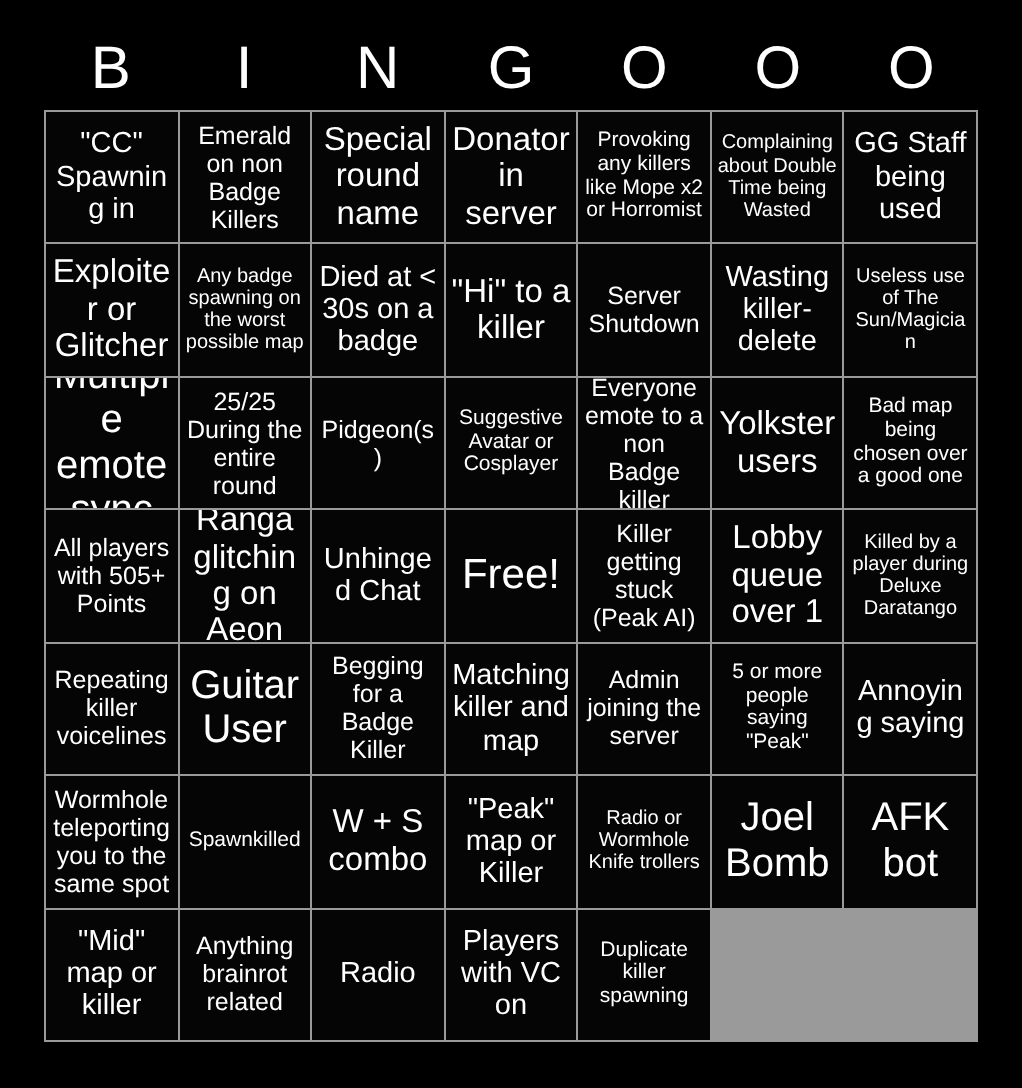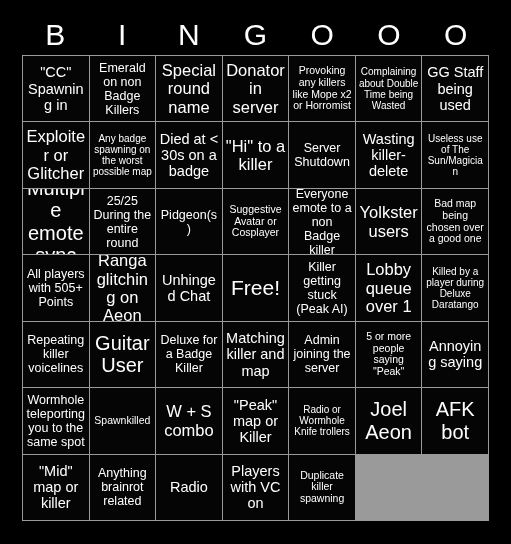--- a/index.html
+++ b/index.html
@@ -186,21 +186,21 @@
       <div class="cell">
         <span class="cell-text fs-xxs">Killed by a player during Deluxe Daratango</span>
       </div>
       <div class="cell">
         <span class="cell-text fs-sm">Repeating killer voicelines</span>
       </div>
       <div class="cell">
         <span class="cell-text fs-xl">Guitar User</span>
       </div>
       <div class="cell">
-        <span class="cell-text fs-sm">Deluxe for a Badge Killer</span>
+        <span class="cell-text fs-sm">Begging for a Badge Killer</span>
       </div>
       <div class="cell">
         <span class="cell-text fs-md">Matching killer and map</span>
       </div>
       <div class="cell">
         <span class="cell-text fs-sm">Admin joining the server</span>
       </div>
       <div class="cell">
         <span class="cell-text fs-xs">5 or more people saying "Peak"</span>
       </div>
@@ -216,21 +216,21 @@
       <div class="cell">
         <span class="cell-text fs-lg">W + S combo</span>
       </div>
       <div class="cell">
         <span class="cell-text fs-md">"Peak" map or Killer</span>
       </div>
       <div class="cell">
         <span class="cell-text fs-xxs">Radio or Wormhole Knife trollers</span>
       </div>
       <div class="cell">
-        <span class="cell-text fs-xl">Joel Aeon</span>
+        <span class="cell-text fs-xl">Joel Bomb</span>
       </div>
       <div class="cell">
         <span class="cell-text fs-xl">AFK bot</span>
       </div>
       <div class="cell">
         <span class="cell-text fs-md">"Mid" map or killer</span>
       </div>
       <div class="cell">
         <span class="cell-text fs-sm">Anything brainrot related</span>
       </div>

